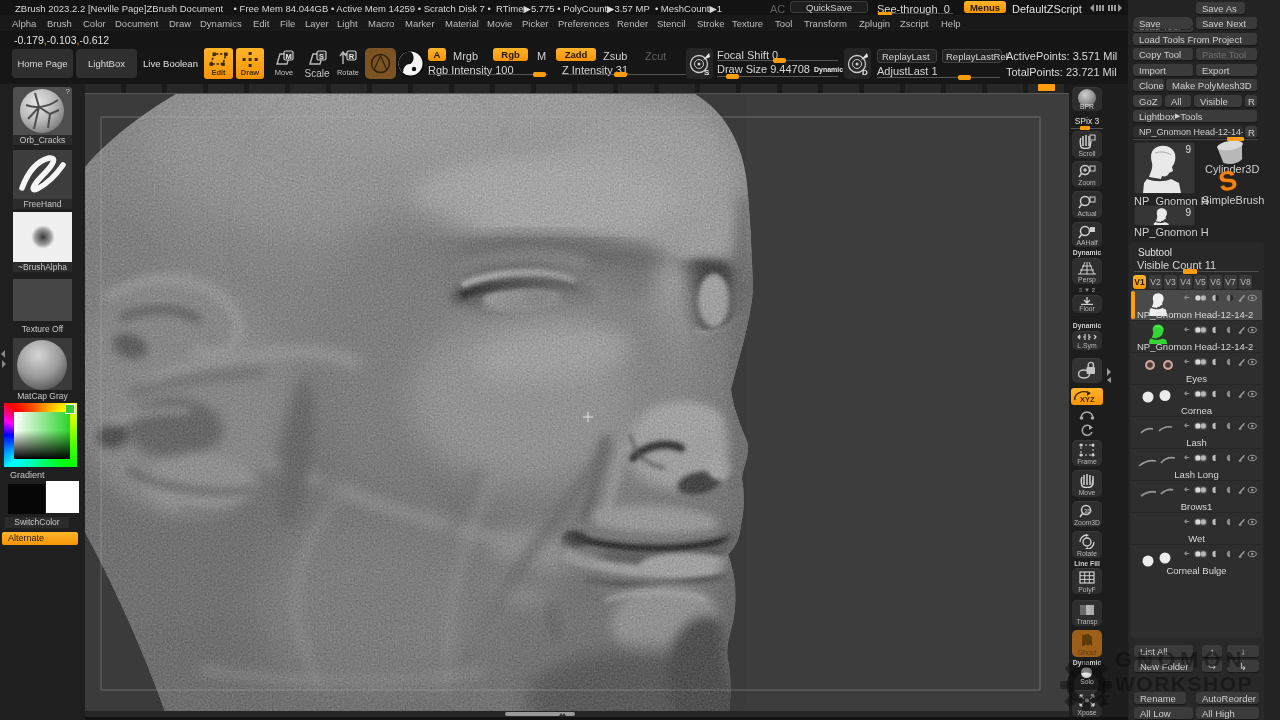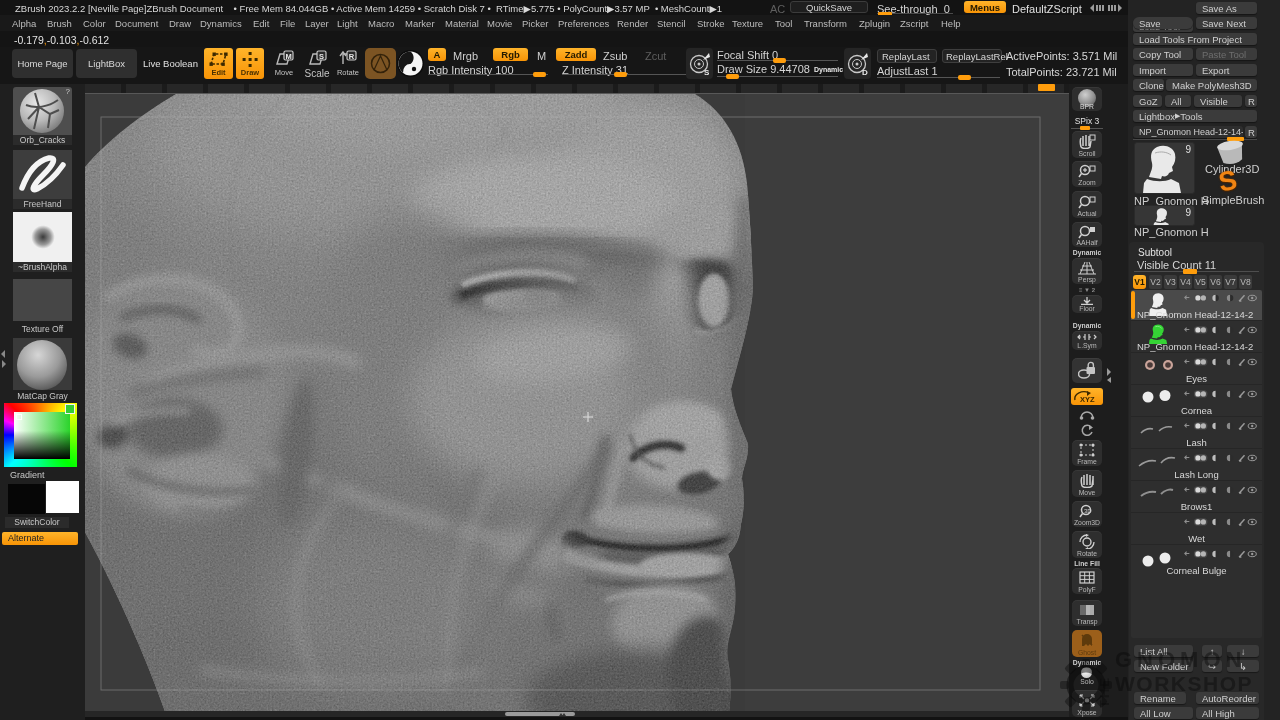--- a/index.html
+++ b/index.html
@@ -579,21 +579,21 @@
   </div>
   <svg class="abs" style="left:1105px;top:366px;" width="8" height="18" viewBox="0 0 8 18">
         <path d="M2,2 L6,6 L2,10 Z" fill="#9a9a9a"></path>
         <path d="M6,11 L2,14 L6,17 Z" fill="#9a9a9a"></path>
       </svg>
 </div>
 
 <div class="abs" style="left:1128px;top:0;width:152px;height:720px;background:#232323;"></div>
 <div id="toolpanel">
   <div class="pbtn" style="left:1133px;top:20px;width:60px;">Load Tool</div>
-  <div class="pbtn" style="left:1196px;top:2px;width:61px;text-align:right;">Save As</div>
+  <div class="pbtn" style="left:1196px;top:2px;width:49px;text-align:right;">Save As</div>
   <div class="pbtn" style="left:1133px;top:17px;width:60px;border-radius:6px;">Save</div>
   <div class="pbtn" style="left:1196px;top:17px;width:61px;">Save Next</div>
   <div class="pbtn" style="left:1133px;top:33px;width:124px;">Load Tools From Project</div>
   <div class="pbtn" style="left:1133px;top:48px;width:60px;">Copy Tool</div>
   <div class="pbtn" style="left:1196px;top:48px;width:61px;color:#6e6e6e;">Paste Tool</div>
   <div class="pbtn" style="left:1133px;top:64px;width:60px;">Import</div>
   <div class="pbtn" style="left:1196px;top:64px;width:61px;">Export</div>
   <div class="pbtn" style="left:1133px;top:79px;width:31px;">Clone</div>
   <div class="pbtn" style="left:1166px;top:79px;width:91px;">Make PolyMesh3D</div>
   <div class="pbtn" style="left:1133px;top:95px;width:29px;">GoZ</div>

